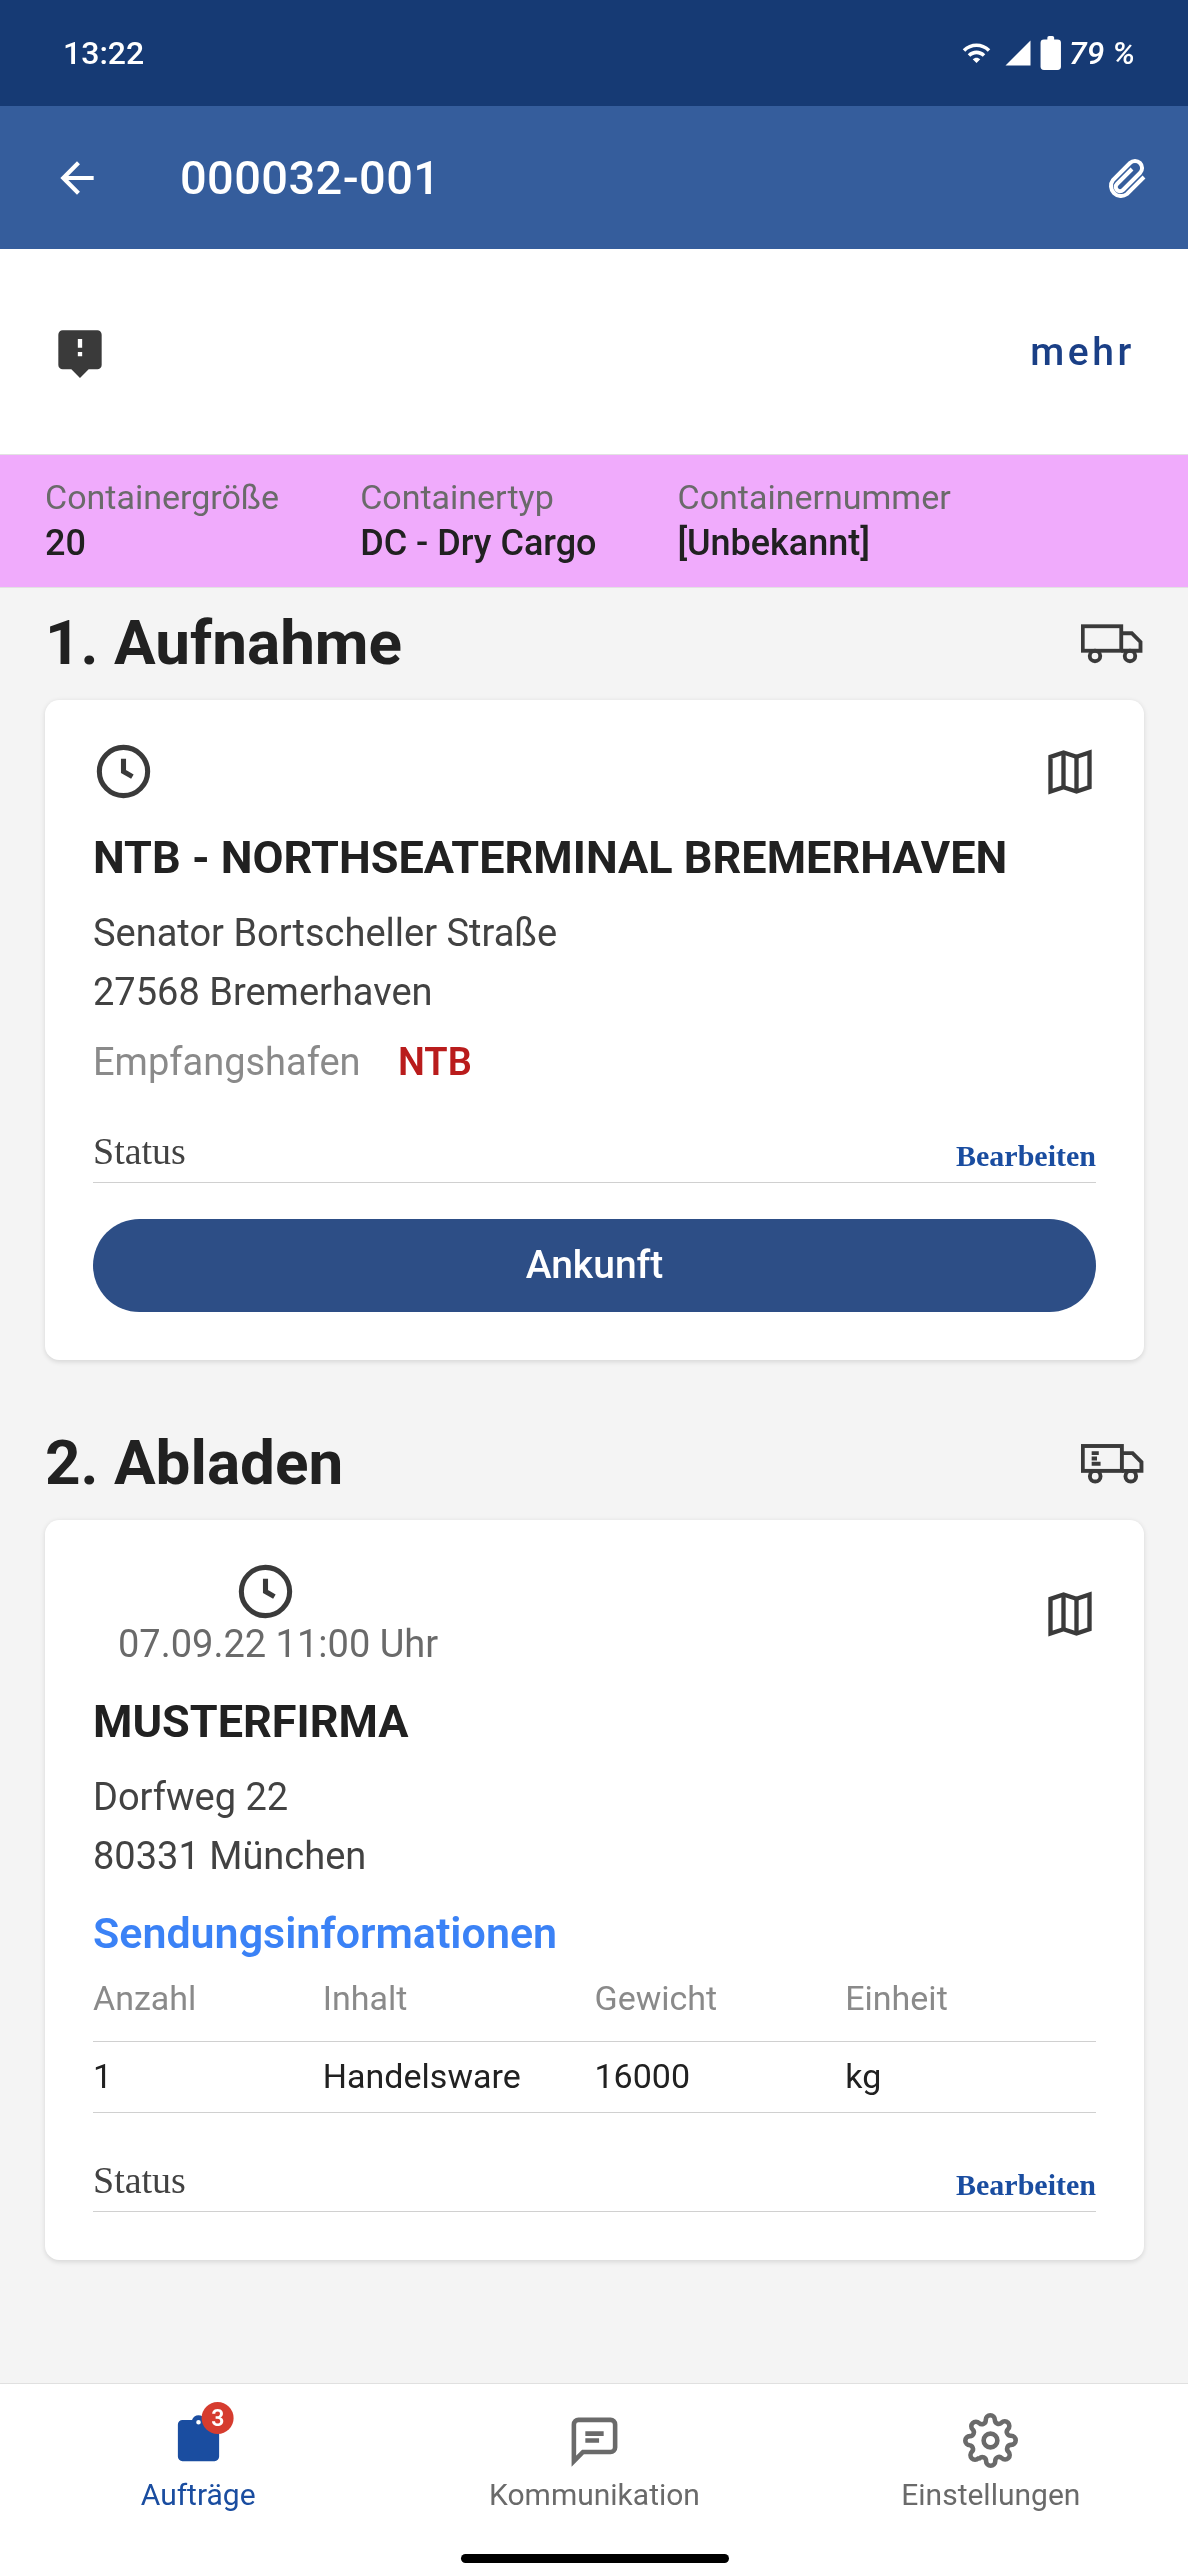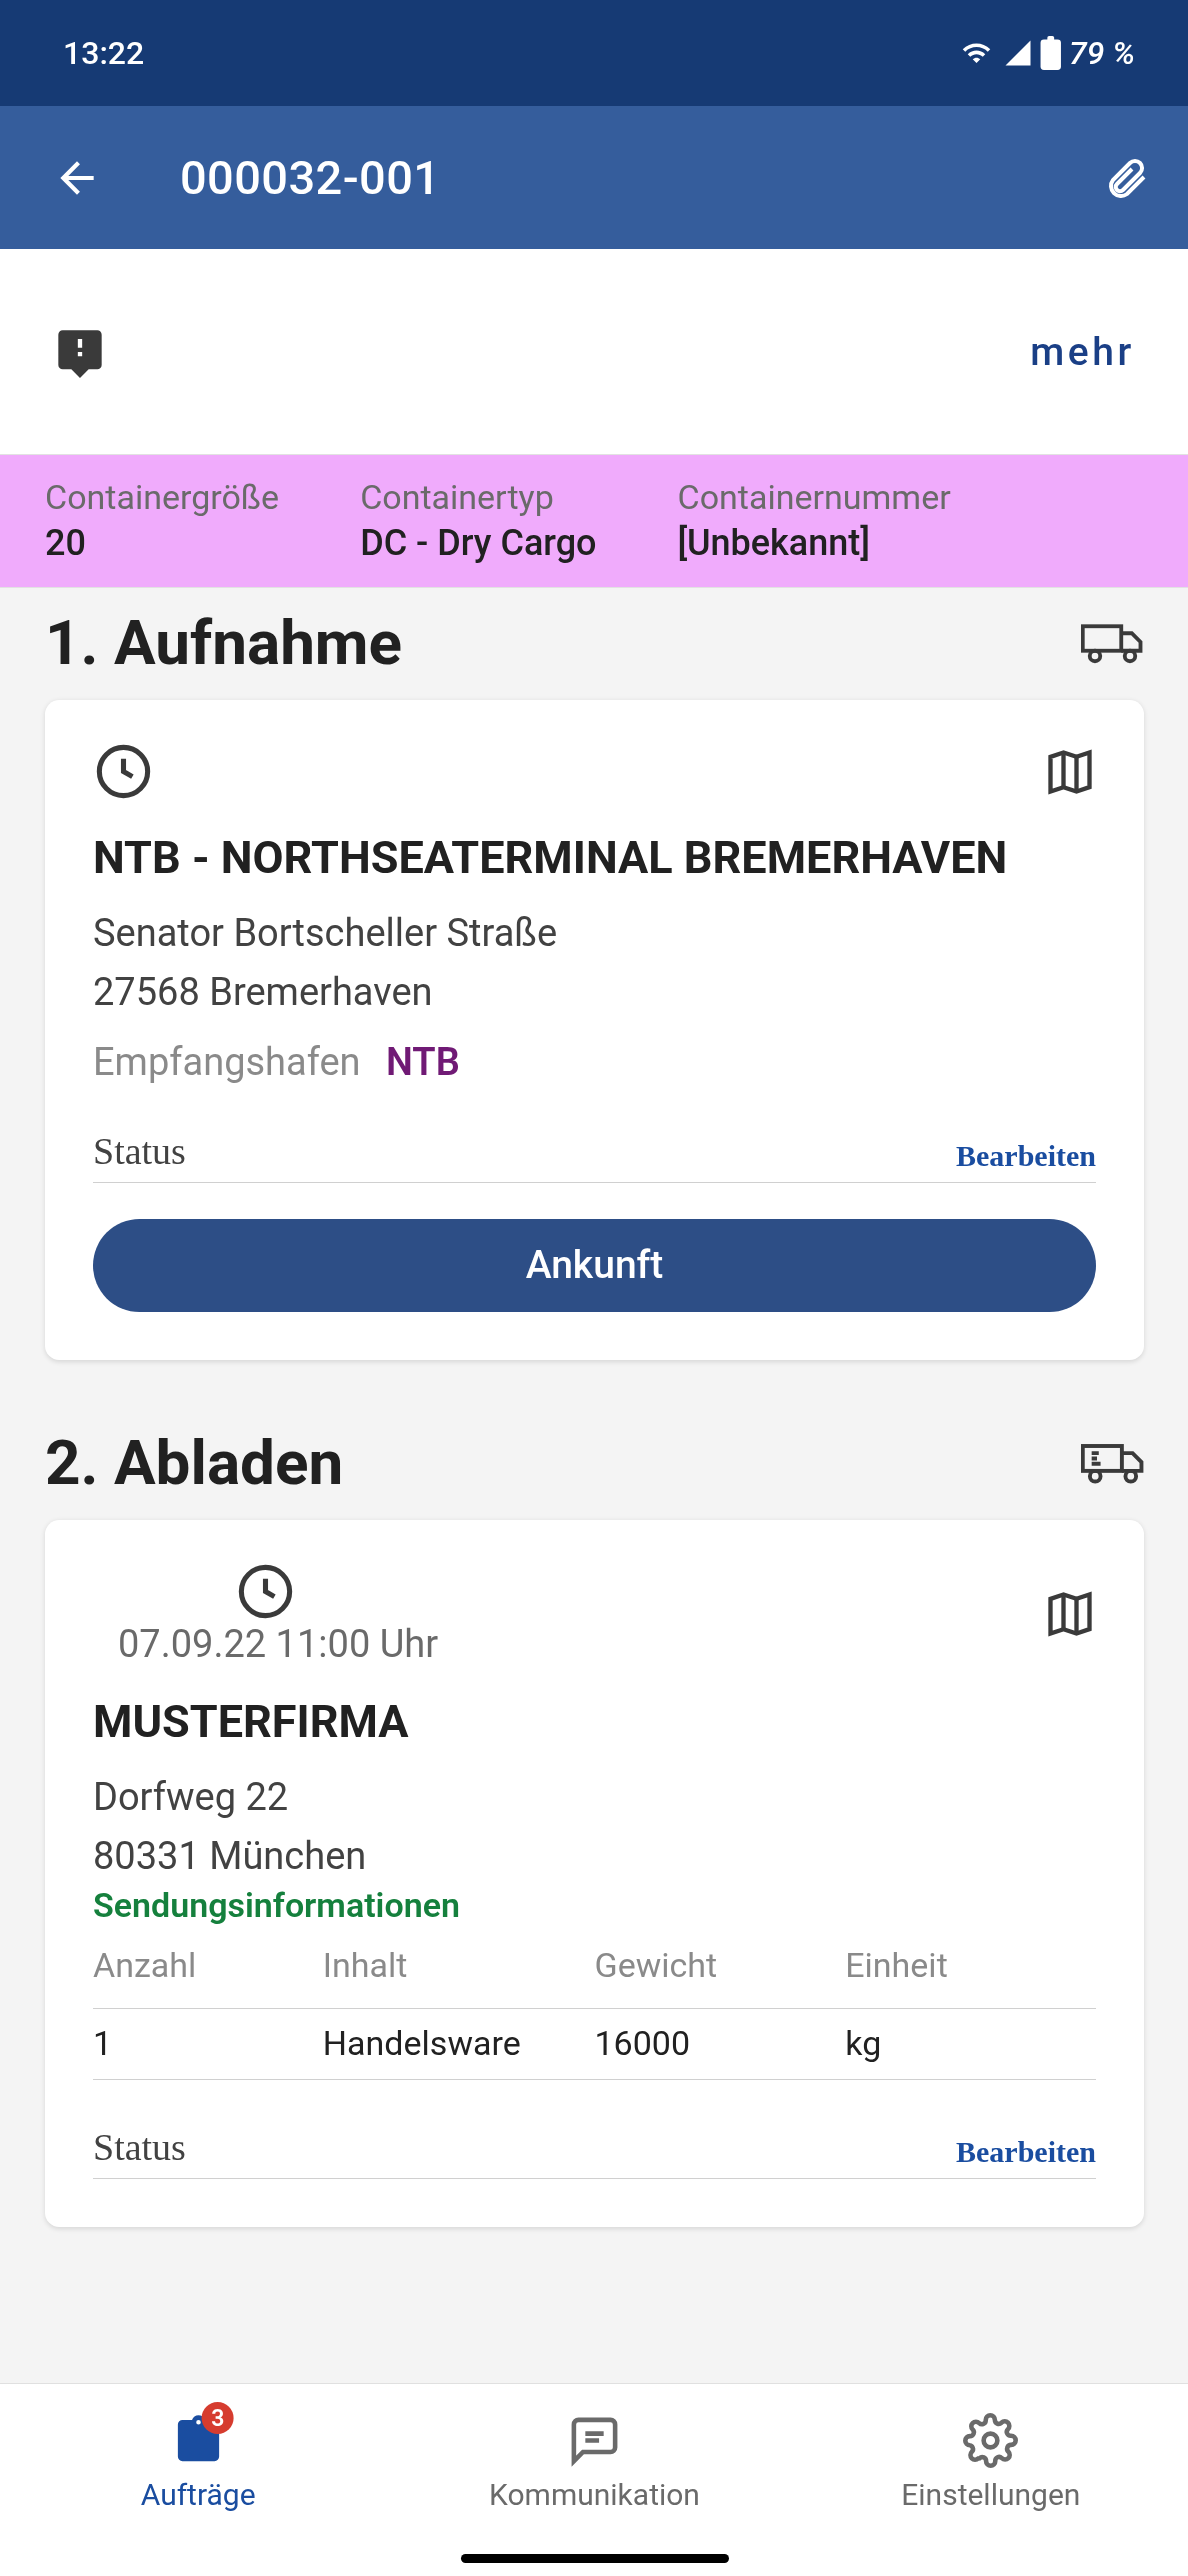--- a/index.html
+++ b/index.html
@@ -37,29 +37,29 @@
   
   .card { background: #fff; border-radius: 14.3px; margin: 9px 45px 0 45px; padding: 41px 48px 48px 48px; box-shadow: 0 1.8px 5.4px rgba(0,0,0,0.12); display: flex; flex-direction: column; }
   .card .row-icons { display: flex; justify-content: space-between; align-items: center; margin-bottom: 27px; }
   .card .clock { width: 61px; height: 61px; }
   .card .map { width: 52px; height: 52px; }
   .card .time-text { color: #6a6a6a; font-size: 38px; margin-left: 25px; }
   .card h3 { font-size: 45px; font-weight: 700; color: #212121; line-height: 1.3; margin-bottom: 16px; }
   .card .addr { font-size: 38px; color: #424242; line-height: 1.55; }
   .card .port-row { margin-top: 18px; font-size: 38px; }
   .card .port-row .lbl { color: #8a8a8a; }
-  .card .port-row .val { color: #701a75; font-weight: 600; margin-left: 16px; }
+  .card .port-row .val { color: #b91c1c; font-weight: 600; margin-left: 28px; }
 
   .card .status-row { display: flex; justify-content: space-between; align-items: flex-end; margin-top: 45px; border-bottom: 1.8px solid #d0d0d0; padding-bottom: 9px; font-family: Liberation Serif, serif; }
   .card .status-row .lbl { color: #424242; font-size: 38px; }
   .card .status-row .edit { color: #1a4da0; font-size: 30px; font-weight: 600; }
 
   .card .cta { margin-top: 36px; background: #2d4e86; color: #fff; border-radius: 54px; height: 93px; display: flex; align-items: center; justify-content: center; font-size: 39px; font-weight: 500; }
 
-  .ship-info-title { font-size: 34px; font-weight: 600; color: #15803d; }
+  .ship-info-title { font-size: 43px; font-weight: 600; color: #3b82f6; margin-top: 23px; }
   .ship-table { margin-top: 19.7px; }
   .ship-table .thead, .ship-table .trow { display: grid; grid-template-columns: 1.1fr 1.3fr 1.2fr 1.2fr; font-size: 34px; }
   .ship-table .thead { color: #8a8a8a; padding-bottom: 23px; border-bottom: 1.8px solid #d0d0d0; }
   .ship-table .trow { color: #212121; padding: 14.3px 0 16px 0; border-bottom: 1.8px solid #d0d0d0; }
 
   
   .bottom-nav { margin-top: auto; height: 157px; background: #fff; display: grid; grid-template-columns: 1fr 1fr 1fr; border-top: 0.9px solid #e0e0e0; }
   .bottom-nav .item { display: flex; flex-direction: column; align-items: center; justify-content: center; gap: 9px; color: #6a6a6a; font-size: 30px; position: relative; }
   .bottom-nav .item.active { color: #1a4da0; }
   .bottom-nav .item svg { width: 55px; height: 55px; }

